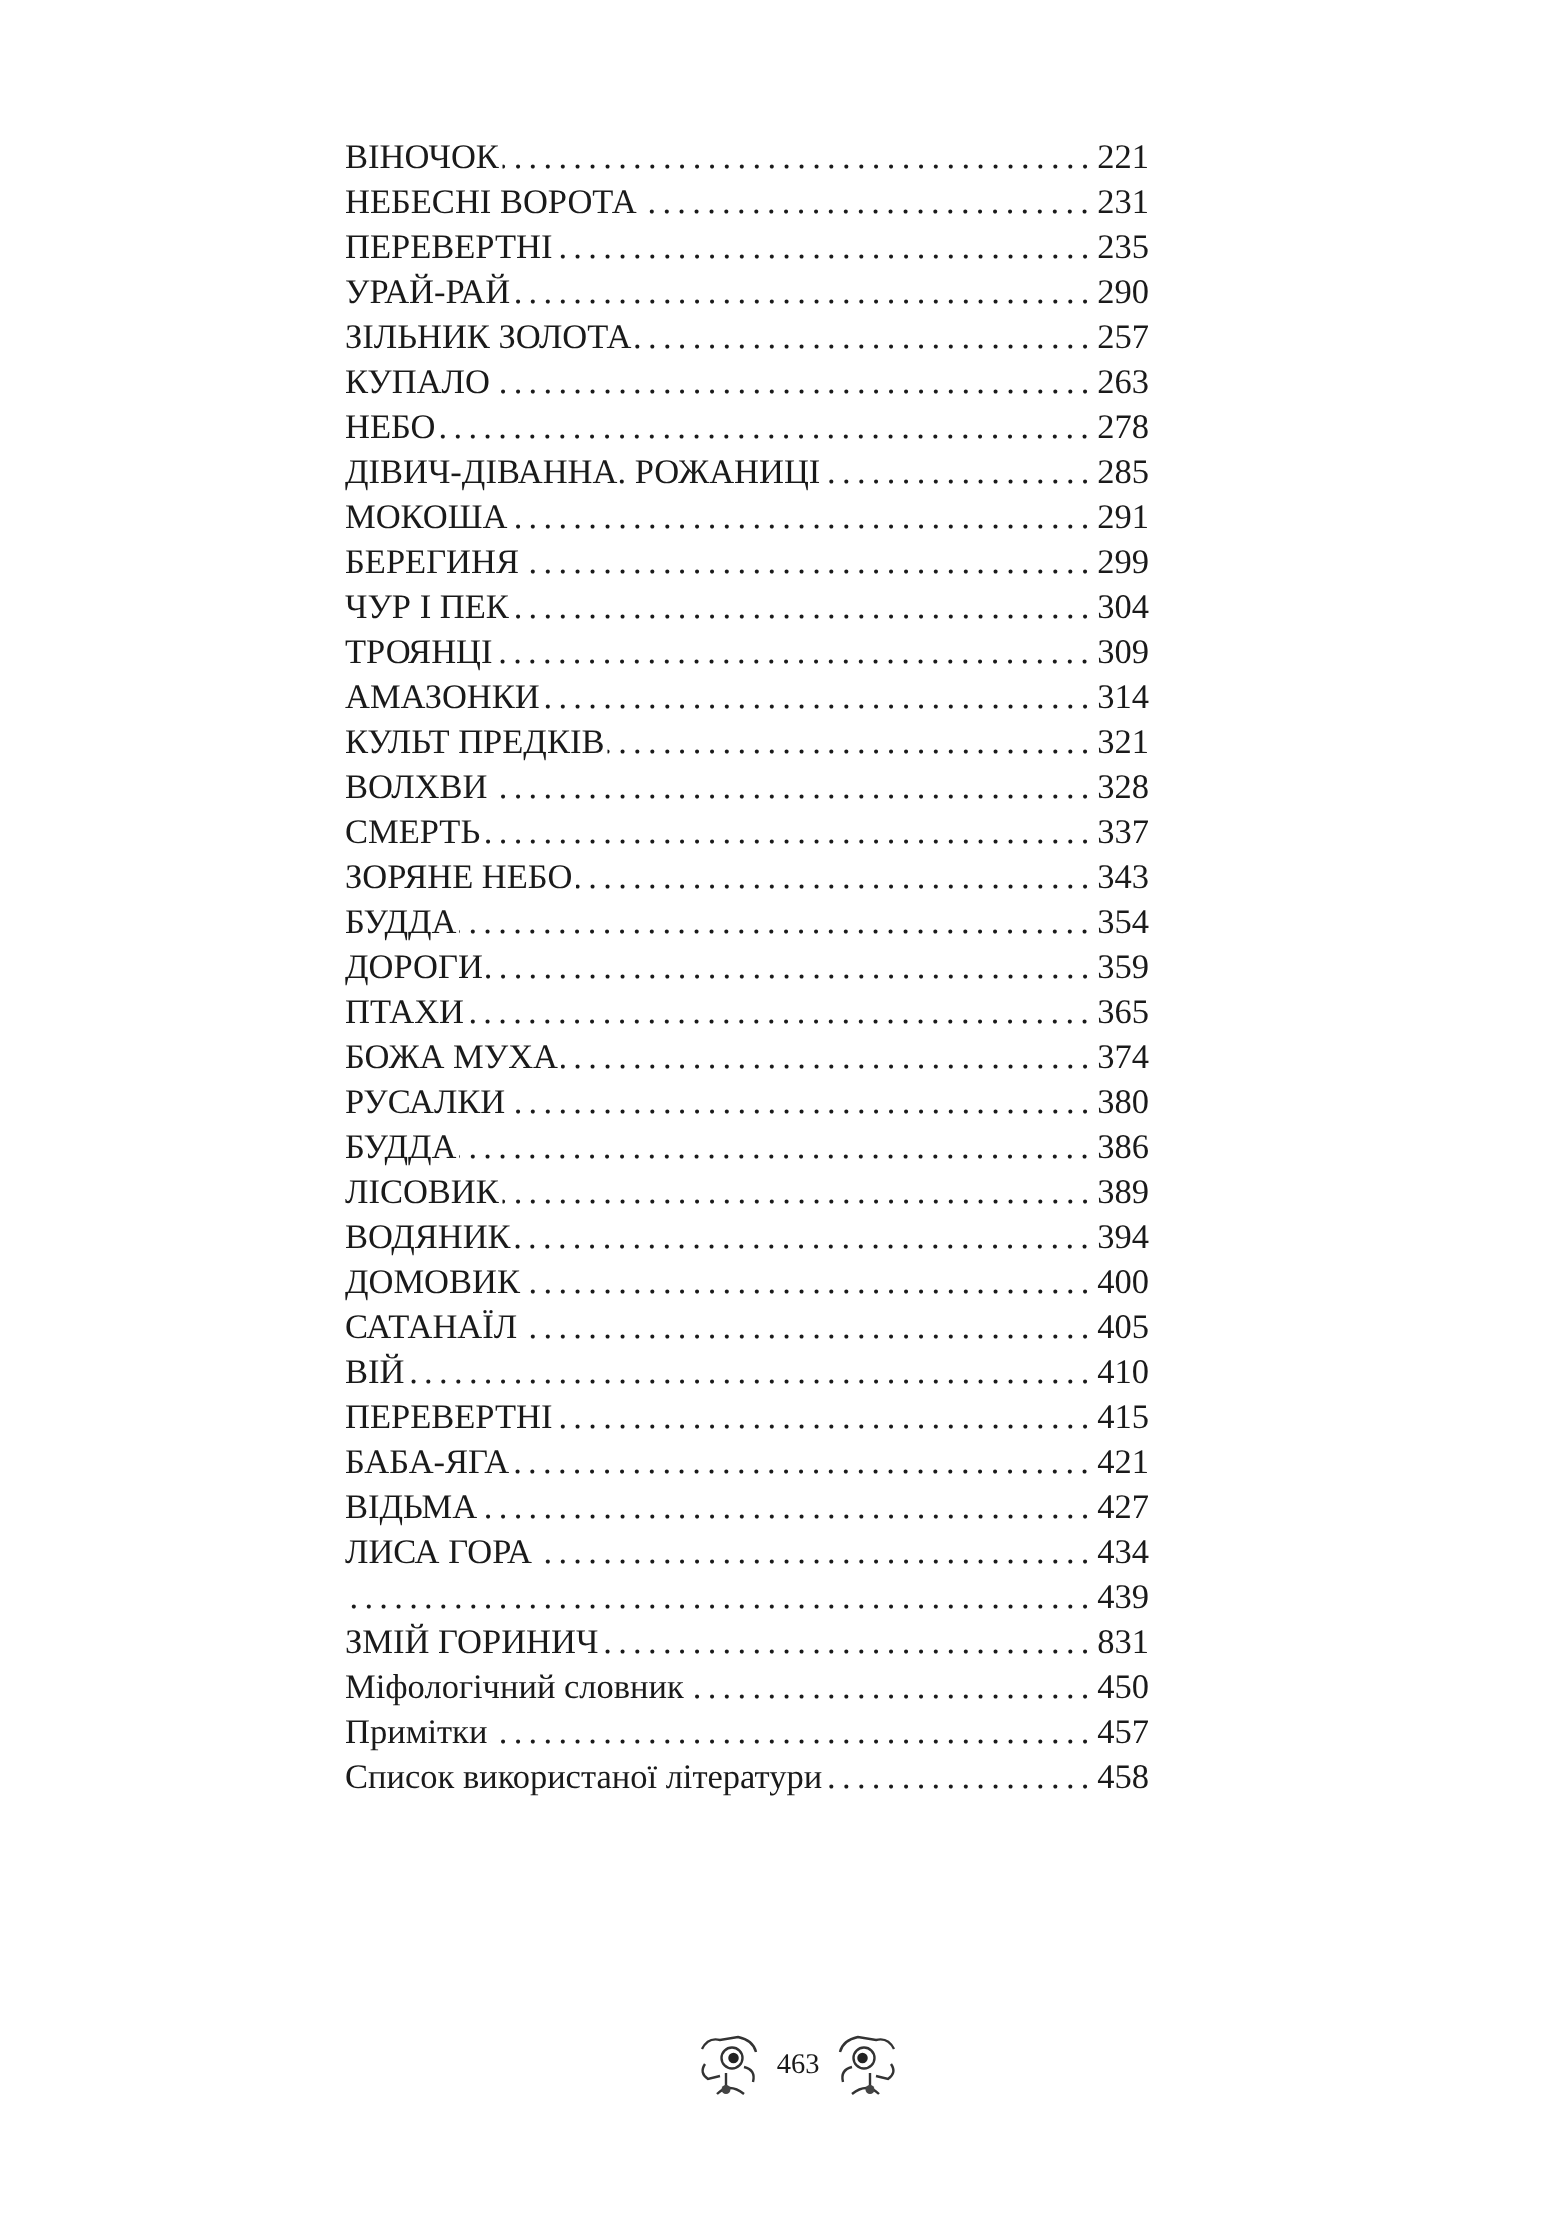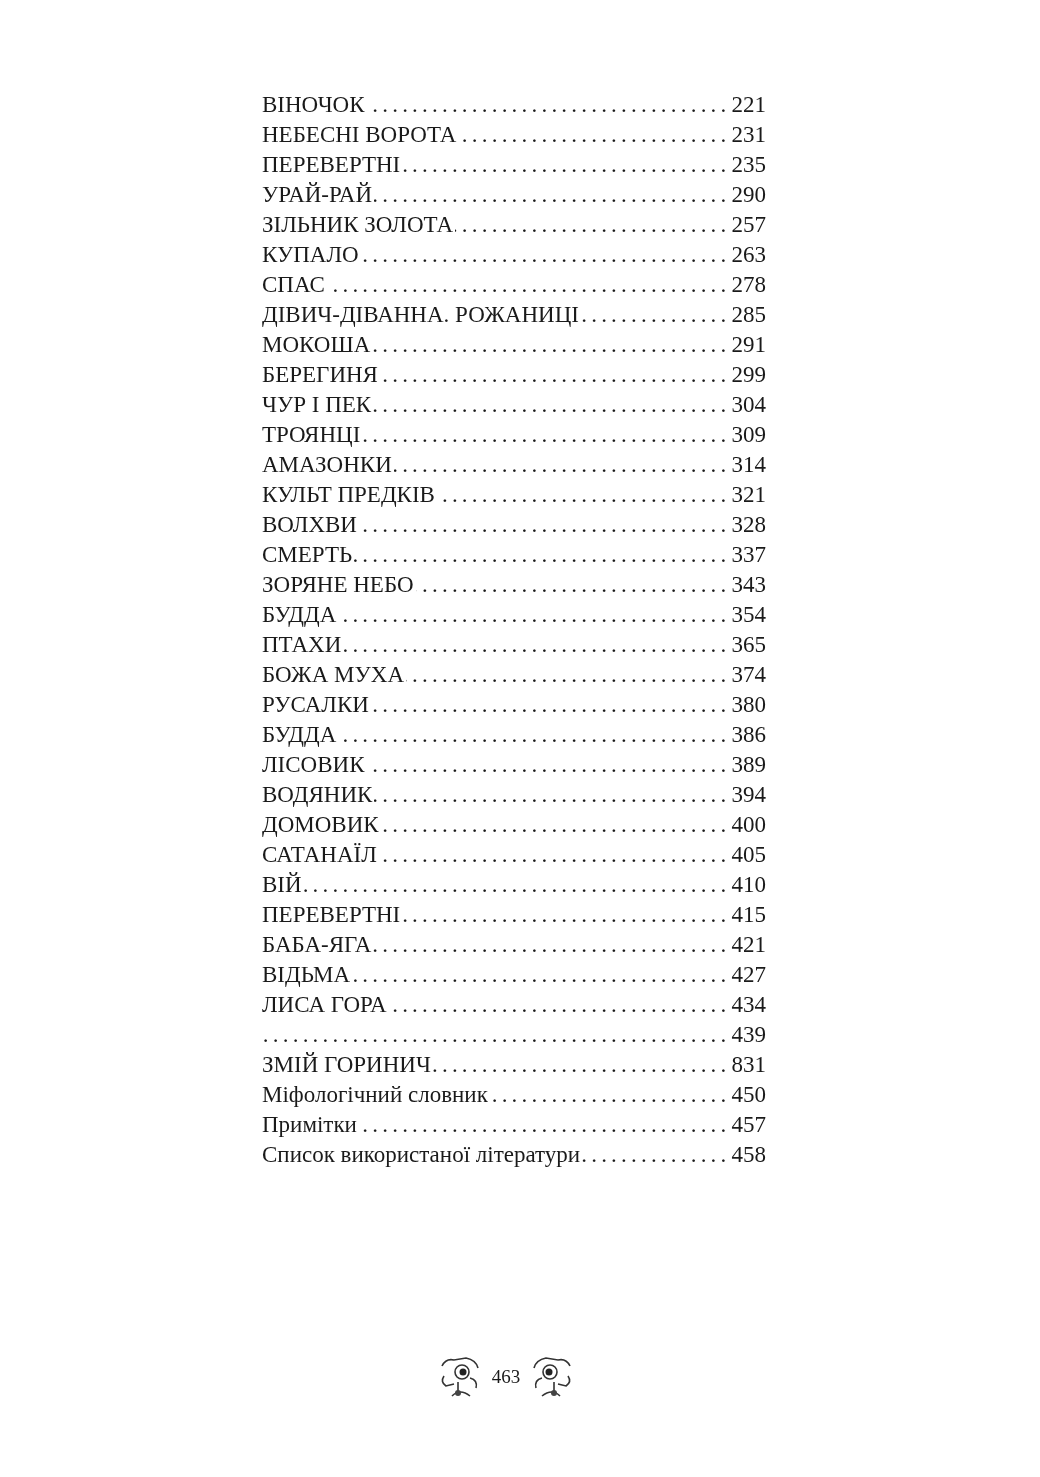--- a/index.html
+++ b/index.html
@@ -13,38 +13,37 @@
       color: #1a1a1a;
     }
     .toc-row {
       display: flex;
       align-items: baseline;
       height: 30px;
       line-height: 30px;
       font-size: 23px;
       white-space: nowrap;
       overflow: hidden;
-      margin-left: 32px;
     }
     .toc-title { flex: 0 0 auto; }
     .toc-dots {
       flex: 1 1 auto;
       overflow: hidden;
       margin: 0 1px 0 2px;
       letter-spacing: 4.2px;
       text-align: right;
       direction: rtl;
     }
     .toc-dots::before {
       content: "................................................................................................";
     }
     .toc-page { flex: 0 0 auto; text-align: right; }
     .footer {
       position: absolute;
-      left: 436px;
+      left: 462px;
       top: 1352px;
       width: 140px;
       height: 50px;
       display: flex;
       align-items: center;
       justify-content: space-between;
     }
     .ornament { width: 48px; height: 50px; }
     .page-number {
       font-family: "Liberation Serif", "DejaVu Serif", serif;
@@ -80,21 +79,21 @@
       <span class="toc-title">ЗІЛЬНИК ЗОЛОТА</span>
       <span class="toc-dots"></span>
       <span class="toc-page">257</span>
     </div>
     <div class="toc-row">
       <span class="toc-title">КУПАЛО</span>
       <span class="toc-dots"></span>
       <span class="toc-page">263</span>
     </div>
     <div class="toc-row">
-      <span class="toc-title">СПАС</span>
+      <span class="toc-title">НЕБО</span>
       <span class="toc-dots"></span>
       <span class="toc-page">278</span>
     </div>
     <div class="toc-row">
       <span class="toc-title">ДІВИЧ-ДІВАННА. РОЖАНИЦІ</span>
       <span class="toc-dots"></span>
       <span class="toc-page">285</span>
     </div>
     <div class="toc-row">
       <span class="toc-title">МОКОША</span>
@@ -138,20 +137,25 @@
     </div>
     <div class="toc-row">
       <span class="toc-title">ЗОРЯНЕ НЕБО</span>
       <span class="toc-dots"></span>
       <span class="toc-page">343</span>
     </div>
     <div class="toc-row">
       <span class="toc-title">БУДДА</span>
       <span class="toc-dots"></span>
       <span class="toc-page">354</span>
+    </div>
+    <div class="toc-row">
+      <span class="toc-title">ДОРОГИ</span>
+      <span class="toc-dots"></span>
+      <span class="toc-page">359</span>
     </div>
     <div class="toc-row">
       <span class="toc-title">ПТАХИ</span>
       <span class="toc-dots"></span>
       <span class="toc-page">365</span>
     </div>
     <div class="toc-row">
       <span class="toc-title">БОЖА МУХА</span>
       <span class="toc-dots"></span>
       <span class="toc-page">374</span>

